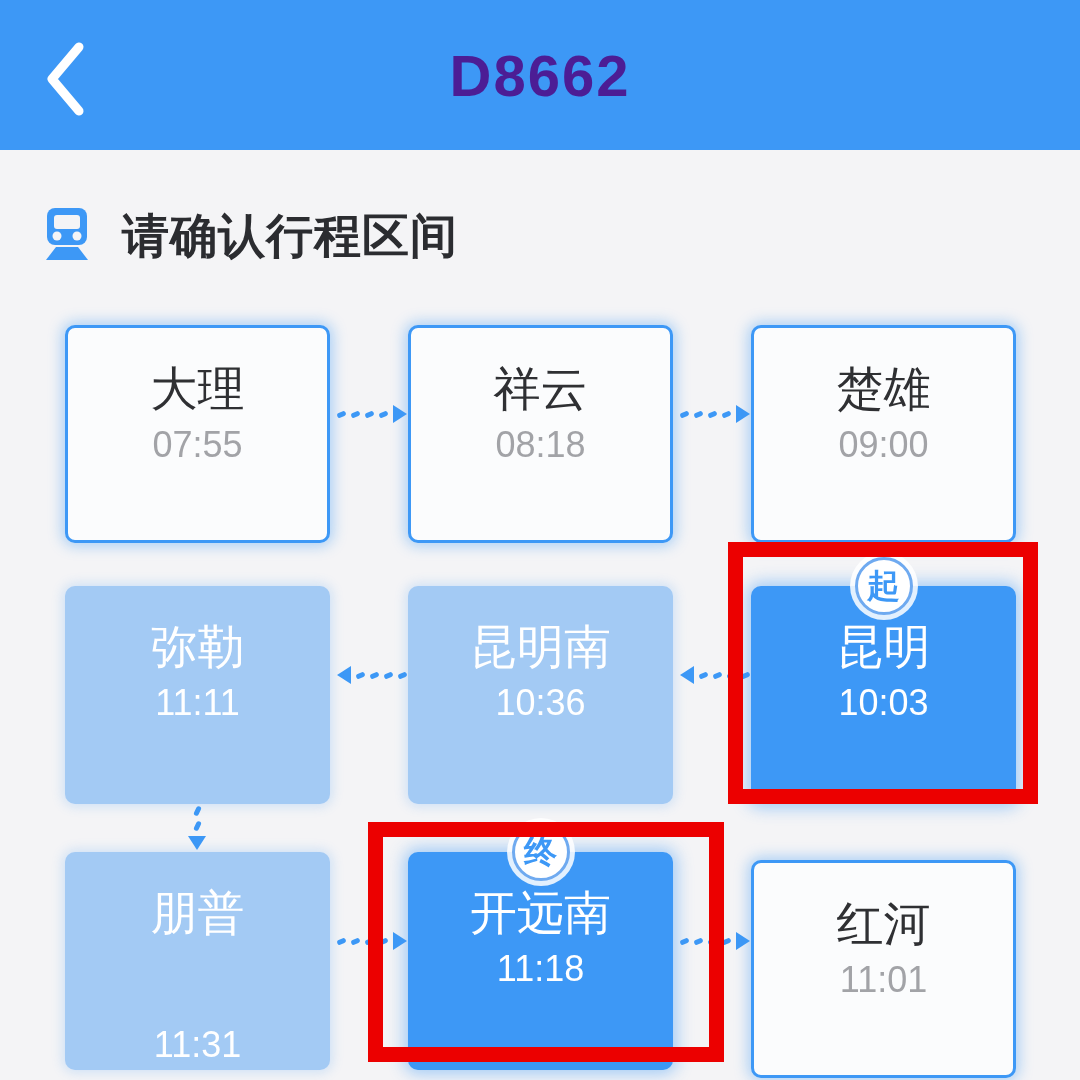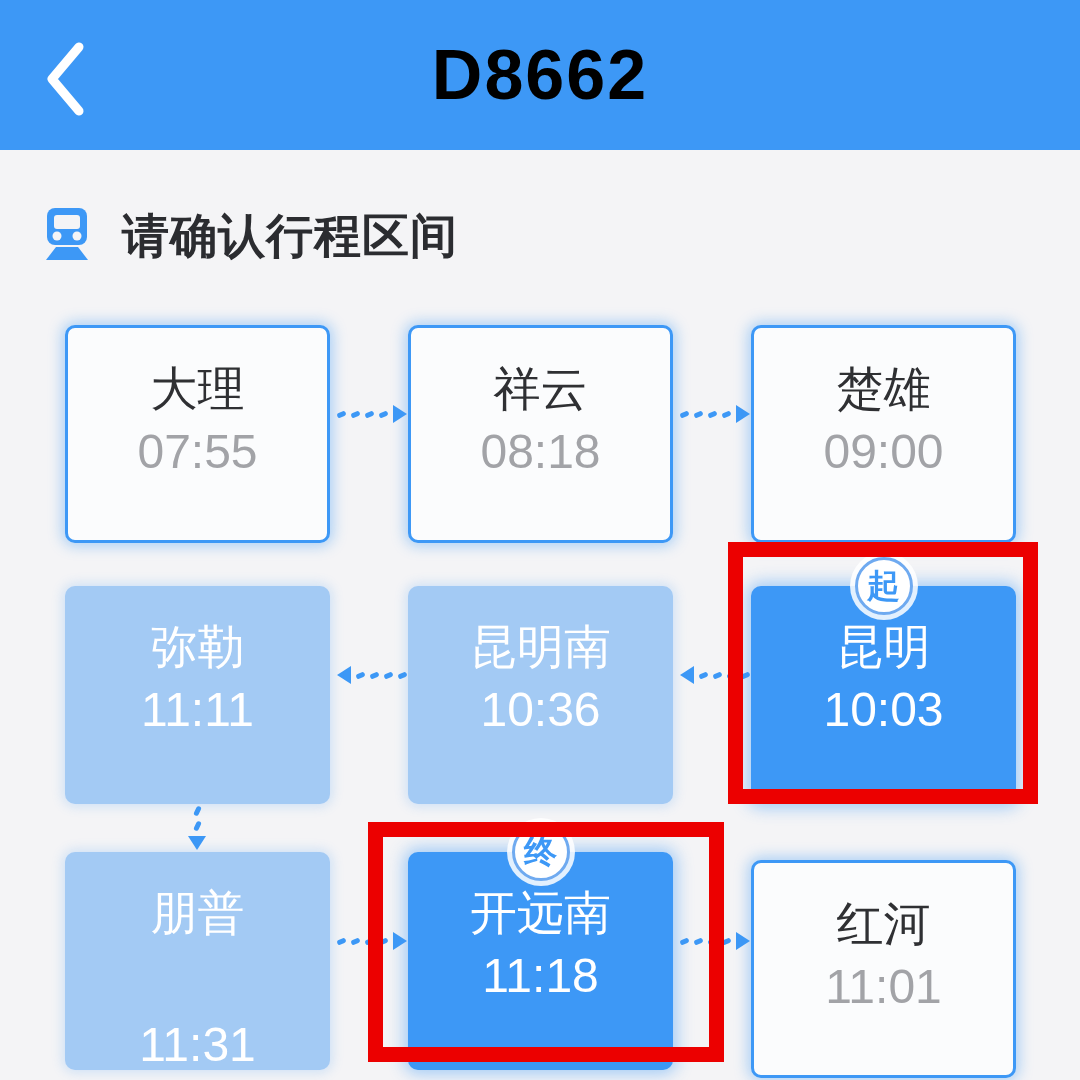--- a/index.html
+++ b/index.html
@@ -14,37 +14,37 @@
     position:absolute;left:0;top:0;width:1080px;height:150px;
     background:var(--primary,#3D98F6);
     display:flex;align-items:center;justify-content:center;
   }
   .back-btn{
     position:absolute;left:30px;top:40px;width:70px;height:80px;
     display:flex;align-items:center;justify-content:center;cursor:pointer;
     background:none;border:none;padding:0;
   }
   .header-title{
-    color:#000000;font-size:70px;font-weight:600;letter-spacing:2px;
+    color:#4c1d95;font-size:58px;font-weight:600;letter-spacing:2px;
   }
   
   .section-head{
     position:absolute;left:42px;top:205px;display:flex;align-items:center;gap:30px;
   }
   .section-title{
     font-size:47px;font-weight:700;color:#2b2c30;letter-spacing:1px;
   }
   
   .card{
     position:absolute;width:265px;height:218px;border-radius:10px;
     box-sizing:border-box;display:flex;flex-direction:column;align-items:center;
     padding-top:32px;z-index:2;cursor:pointer;
   }
   .card .name{font-size:47px;line-height:58px;font-weight:500;}
-  .card .time{font-size:48px;line-height:50px;margin-top:9px;font-weight:400;}
+  .card .time{font-size:36px;line-height:50px;margin-top:2px;font-weight:400;}
   .card.outside{
     background:#FBFCFD;border:3px solid var(--primary,#3D98F6);
     box-shadow:0 0 14px 3px rgba(61,152,246,.40);
   }
   .card.outside .name{color:#2f3033;}
   .card.outside .time{color:#a2a3a7;}
   .card.in-range{
     background:var(--range,#A3CAF4);
     box-shadow:0 0 12px 2px rgba(61,152,246,.22);
   }

